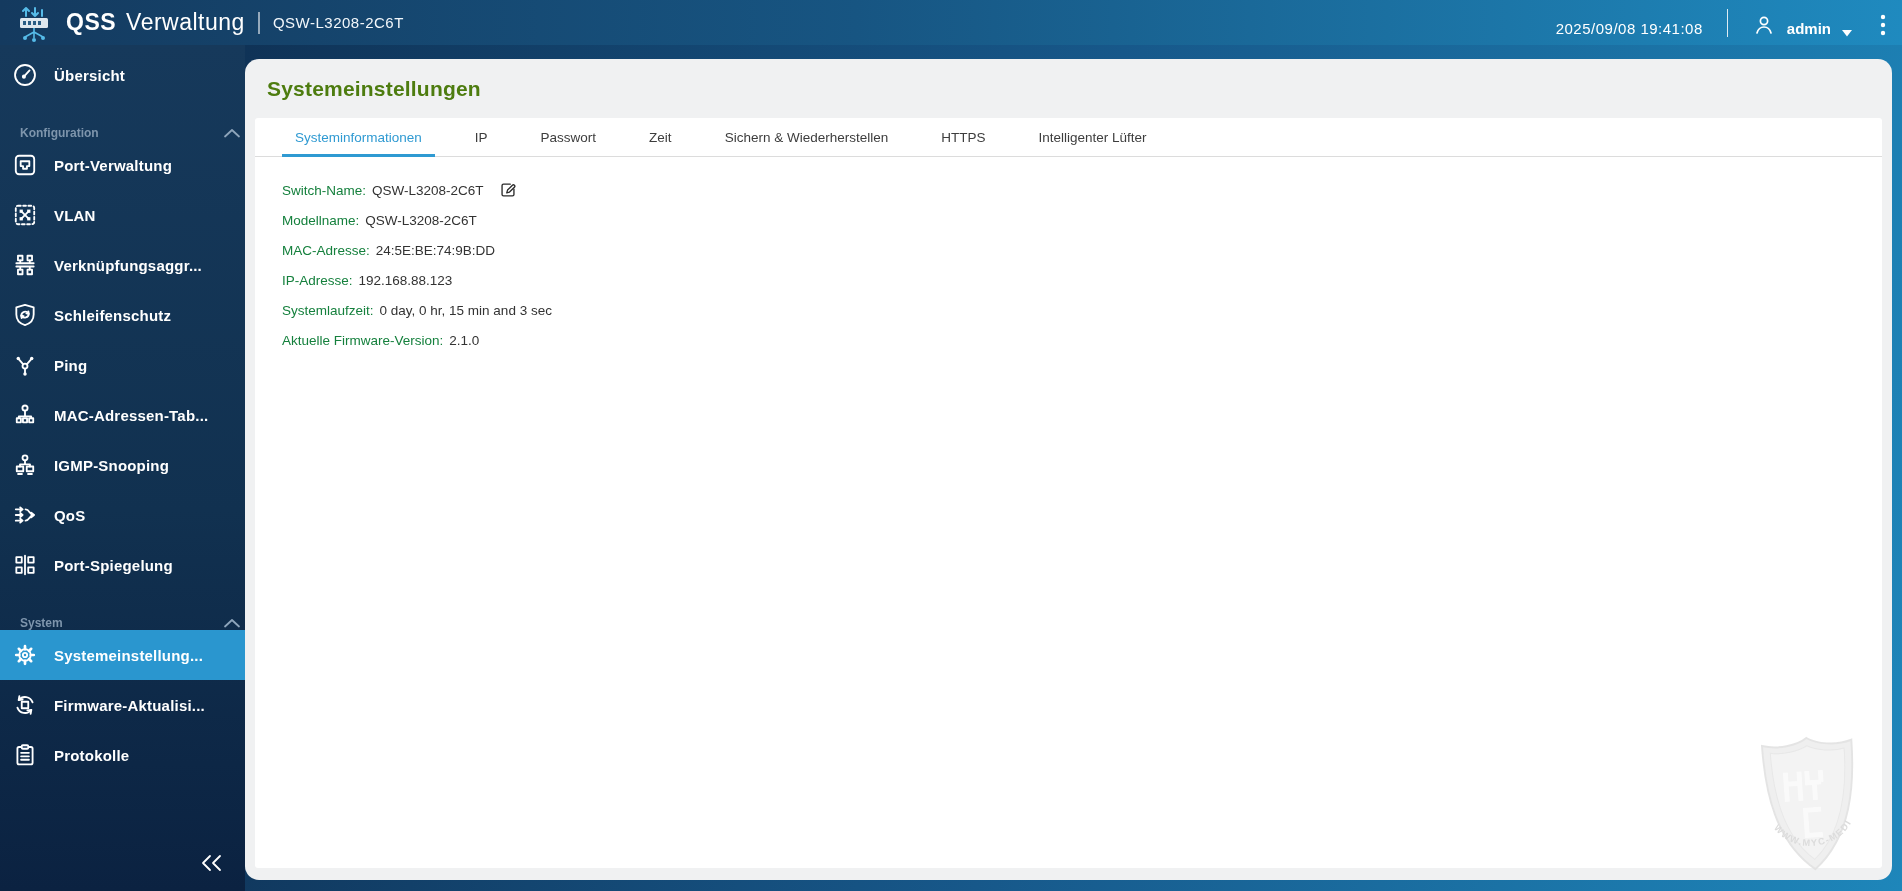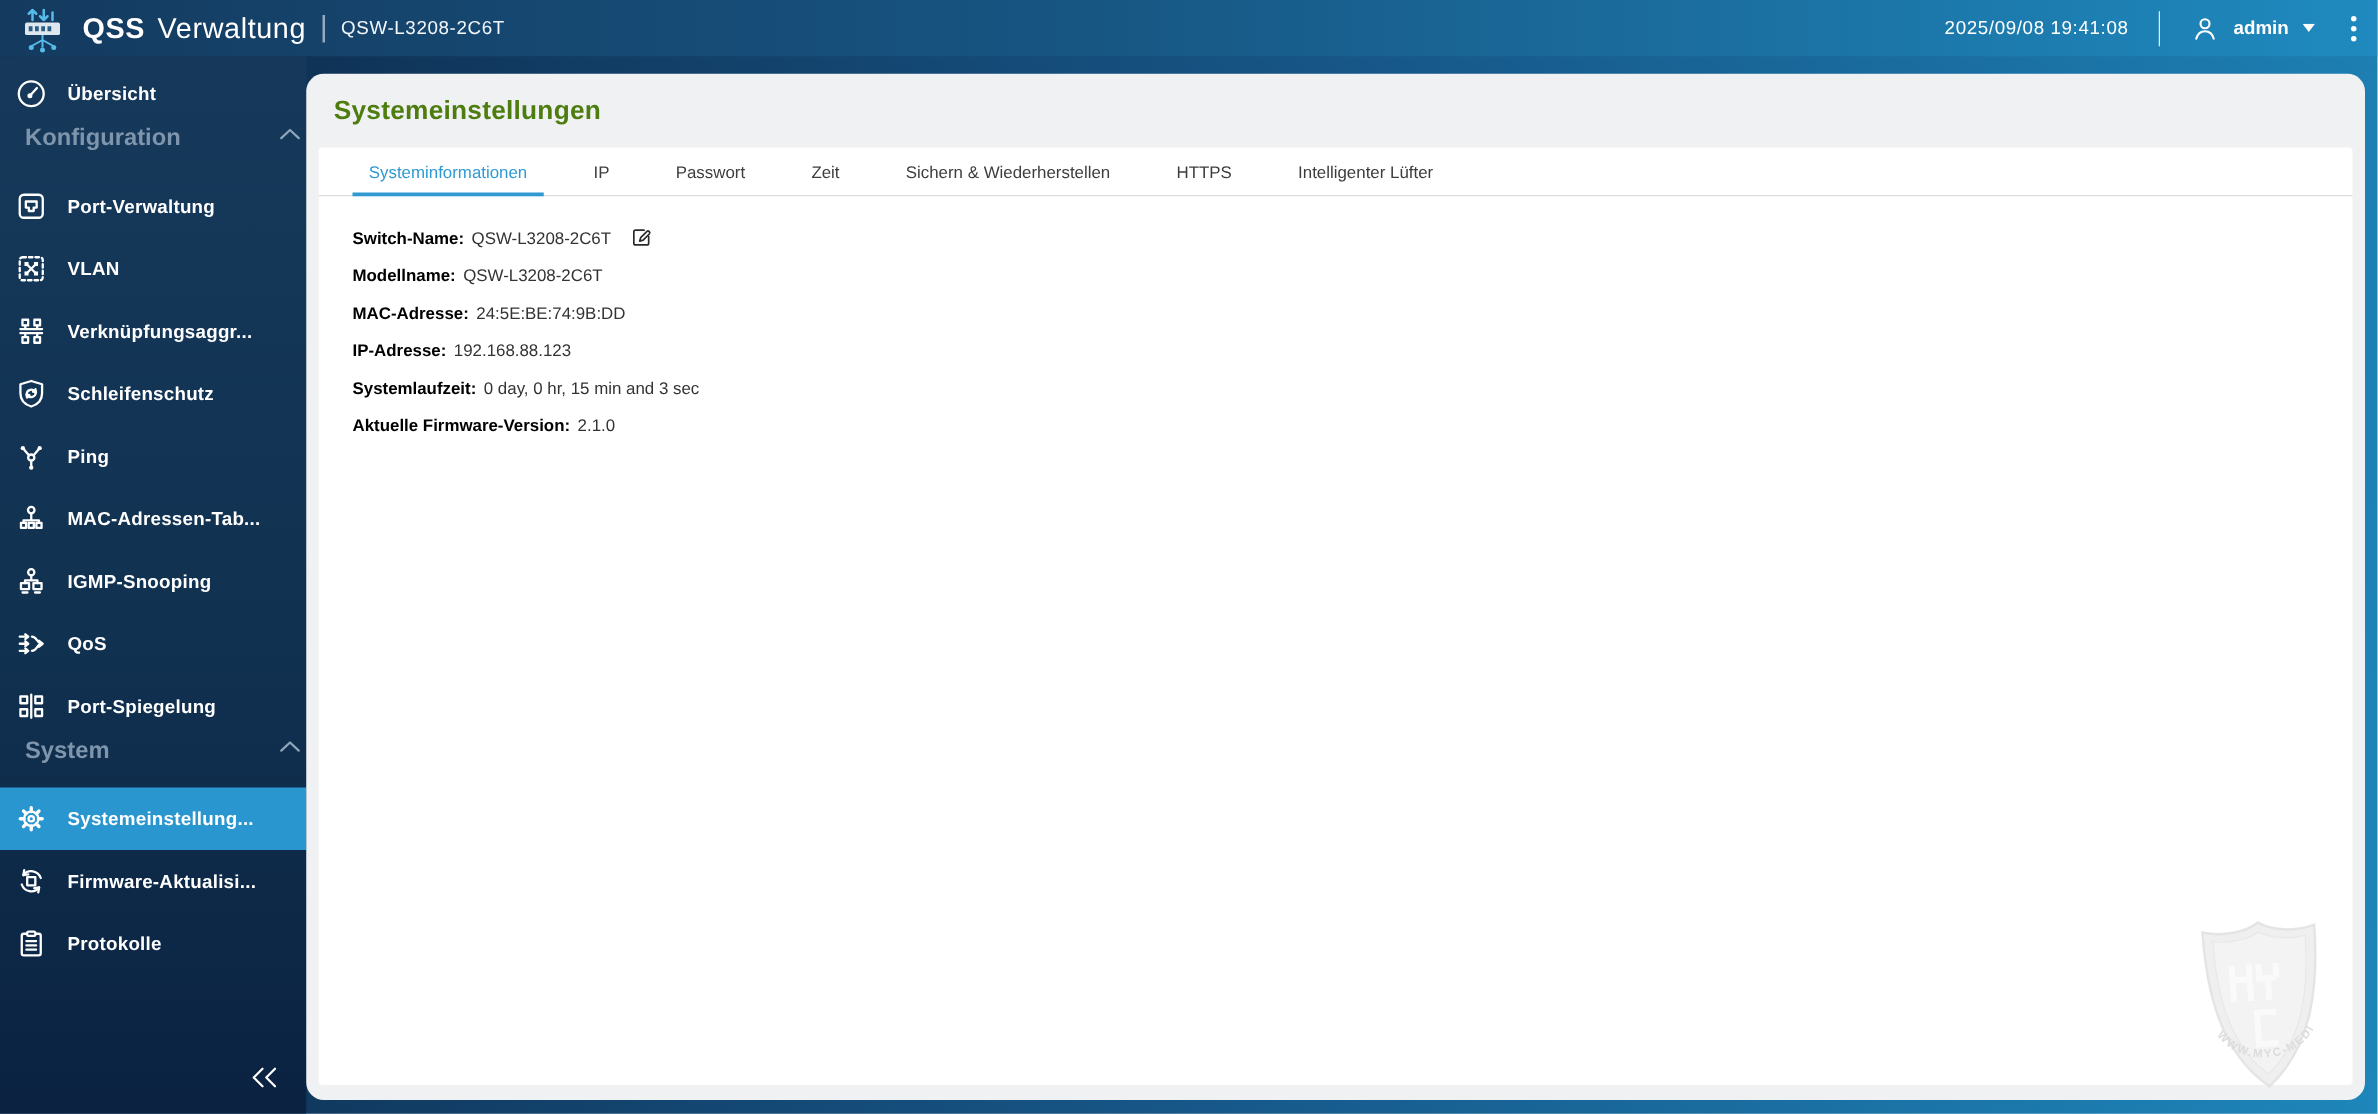--- a/index.html
+++ b/index.html
@@ -17,21 +17,21 @@
     padding: 0 14px 0 14px;
     color: #fff;
     gap: 30px;
   }
   .brand { display: flex; align-items: center; }
   .brand-logo { width: 40px; height: 38px; margin-top: 2px; }
   .app-name { font-size: 23px; font-weight: bold; letter-spacing: .5px; margin-left: 12px; }
   .app-suffix { font-size: 23px; font-weight: normal; letter-spacing: .5px; margin-left: 10px; }
   .brand-divider { width: 2px; height: 22px; background: rgba(255,255,255,.55); margin: 0 13px; }
   .device-model { font-size: 15px; color: #f2f7fb; letter-spacing: .5px; }
-  .topbar-right { margin-left: auto; display: flex; align-items: center; }
+  .topbar-right { margin-left: auto; display: flex; align-items: flex-end; }
   .clock { font-size: 15px; letter-spacing: .5px; }
   .vdiv { width: 1px; height: 28px; background: rgba(255,255,255,.85); margin: 0 24px; }
   .user-icon svg { display: block; }
   .user-name { font-size: 15px; margin-left: 11px; font-weight: bold; }
   .caret { margin-left: 11px; display: flex; cursor: pointer; }
   .kebab { margin-left: 28px; margin-right: 2px; display: flex; cursor: pointer; }
 
   
   .layout { position: relative; height: 846px; }
 
@@ -42,23 +42,23 @@
   }
   .sitem {
     height: 50px; display: flex; align-items: center;
     padding-left: 12px; cursor: pointer; color: #fff;
   }
   .sitem.active { background: #2a96cf; }
   .sicon { width: 26px; height: 26px; margin-right: 16px; flex: 0 0 26px; }
   .sicon svg { display: block; width: 26px; height: 26px; }
   .slabel { font-size: 15px; font-weight: bold; letter-spacing: .2px; white-space: nowrap; }
   .ssection {
-    height: 40px; display: flex; align-items: flex-start;
+    height: 40px; display: flex; align-items: flex-end;
     padding: 0 3px 0 20px; color: #7e95ac;
-    font-size: 19px; font-weight: bold;
+    font-size: 12px; font-weight: bold;
   }
   .ssection .chev { margin-left: auto; display: flex; cursor: pointer; }
   .collapse-btn { position: absolute; right: 21px; bottom: 14px; cursor: pointer; }
 
   
   .card {
     position: absolute; left: 245px; top: 14px; right: 10px; bottom: 11px;
     background: #f0f1f2; border-radius: 14px;
     display: flex; flex-direction: column;
     overflow: hidden;
@@ -77,21 +77,21 @@
     display: flex; align-items: center; padding: 0 13px; margin-right: 27px;
     font-size: 13.5px; color: #3d3d3d; cursor: pointer; position: relative; white-space: nowrap;
   }
   .tab.active { color: #2f9ad2; margin-left: 27px; }
   .tab.active::after {
     content: ""; position: absolute; left: 0; right: 0; bottom: -1px;
     height: 3px; background: #2f9ad2;
   }
   .content { padding: 18px 0 0 27px; }
   .frow { height: 30px; display: flex; align-items: center; font-size: 13.5px; }
-  .flabel { font-weight: bold; color: #000000; margin-right: 6px; white-space: pre; }
+  .flabel { font-weight: normal; color: #15803d; margin-right: 6px; white-space: pre; }
   .fvalue { color: #333; }
   .edit-btn { margin-left: 15px; display: inline-flex; cursor: pointer; }
 
   .watermark { position: absolute; right: 22px; bottom: 2px; opacity: .85; pointer-events: none; }
 </style>
 </head>
 <body>
 
 <div class="topbar">
   <div class="brand">

